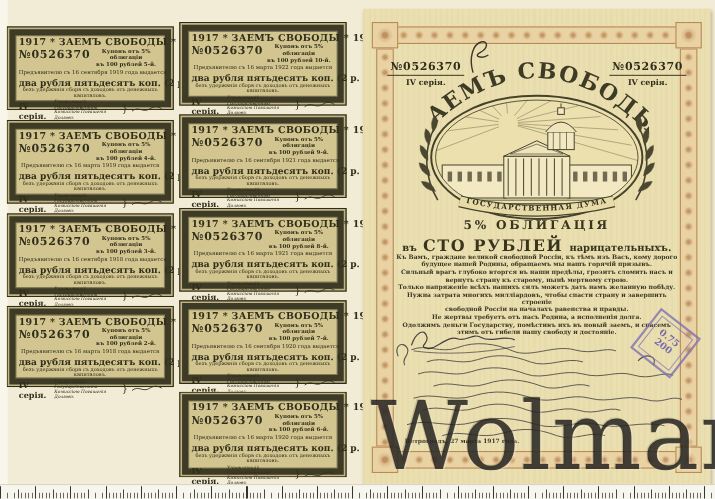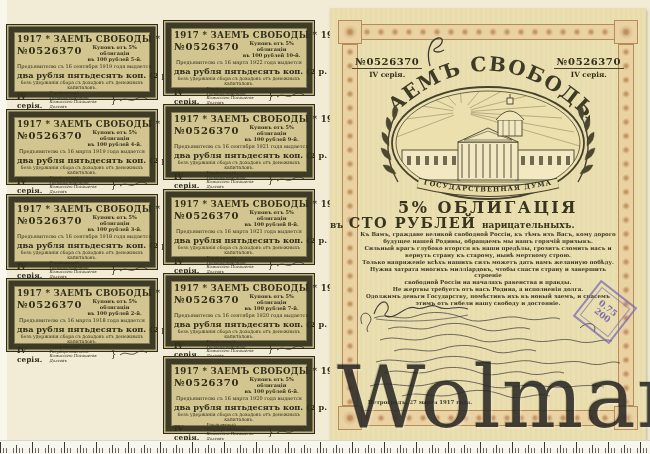--- a/index.html
+++ b/index.html
@@ -34,22 +34,22 @@
   .band{position:absolute;background-color:#e9d3a4;border:1px solid #b98a55;
         background-image:radial-gradient(circle at 50% 50%, rgba(160,100,50,.55) 1.3px, rgba(210,160,110,.45) 2.8px, rgba(236,216,170,0) 4.4px);}
   .band.h{height:14px;left:29px;right:29px;background-size:14px 14px;background-repeat:repeat-x;}
   .band.v{width:14px;top:36px;bottom:36px;background-size:14px 14px;background-repeat:repeat-y;}
   .corner{position:absolute;width:22px;height:22px;background:#e9d3a4;border:1px solid #b98a55;
         background-image:radial-gradient(circle at 50% 50%, rgba(160,100,50,.6) 2px, rgba(210,160,110,.45) 4px, rgba(236,216,170,0) 7.5px);}
   .serialbox{position:absolute;top:48px;text-align:center;}
   .serial{font-size:10px;font-weight:bold;letter-spacing:.6px;border-bottom:1px solid #4a4630;padding:0 3px 1px;}
   .series2{font-size:7.2px;font-weight:bold;margin-top:1px;}
   .headline{position:absolute;left:0;right:0;top:190px;text-align:center;
-            font-size:16px;font-weight:bold;letter-spacing:2.5px;color:#38351f;}
-  .denom{position:absolute;left:0;right:0;top:205px;text-align:left;color:#38351f;font-weight:bold;}
+            font-size:11px;font-weight:bold;letter-spacing:2.5px;color:#38351f;}
+  .denom{position:absolute;left:0;right:0;top:205px;text-align:center;color:#38351f;font-weight:bold;}
   .denom .sm{font-size:9px;}
   .denom .lg{font-size:14.5px;letter-spacing:1.5px;}
   .appeal{position:absolute;left:26px;right:26px;top:223px;text-align:center;
           font-size:5.5px;line-height:6.9px;font-weight:600;color:#3a3724;}
   .minister{position:absolute;left:40px;top:288px;display:flex;align-items:flex-start;gap:6px;}
   .minister-label{font-size:7px;font-weight:bold;color:#3a3724;padding-top:6px;}
   .datum{position:absolute;left:38px;top:391px;font-size:5.4px;font-weight:bold;color:#3a3724;}
   .stamp{position:absolute;right:18px;top:281px;width:42px;height:42px;transform:rotate(38deg);
          border:2px solid rgba(123,108,180,.85);outline:1px solid rgba(123,108,180,.7);outline-offset:-6px;
          display:flex;flex-direction:column;justify-content:center;align-items:center;opacity:.9;}

